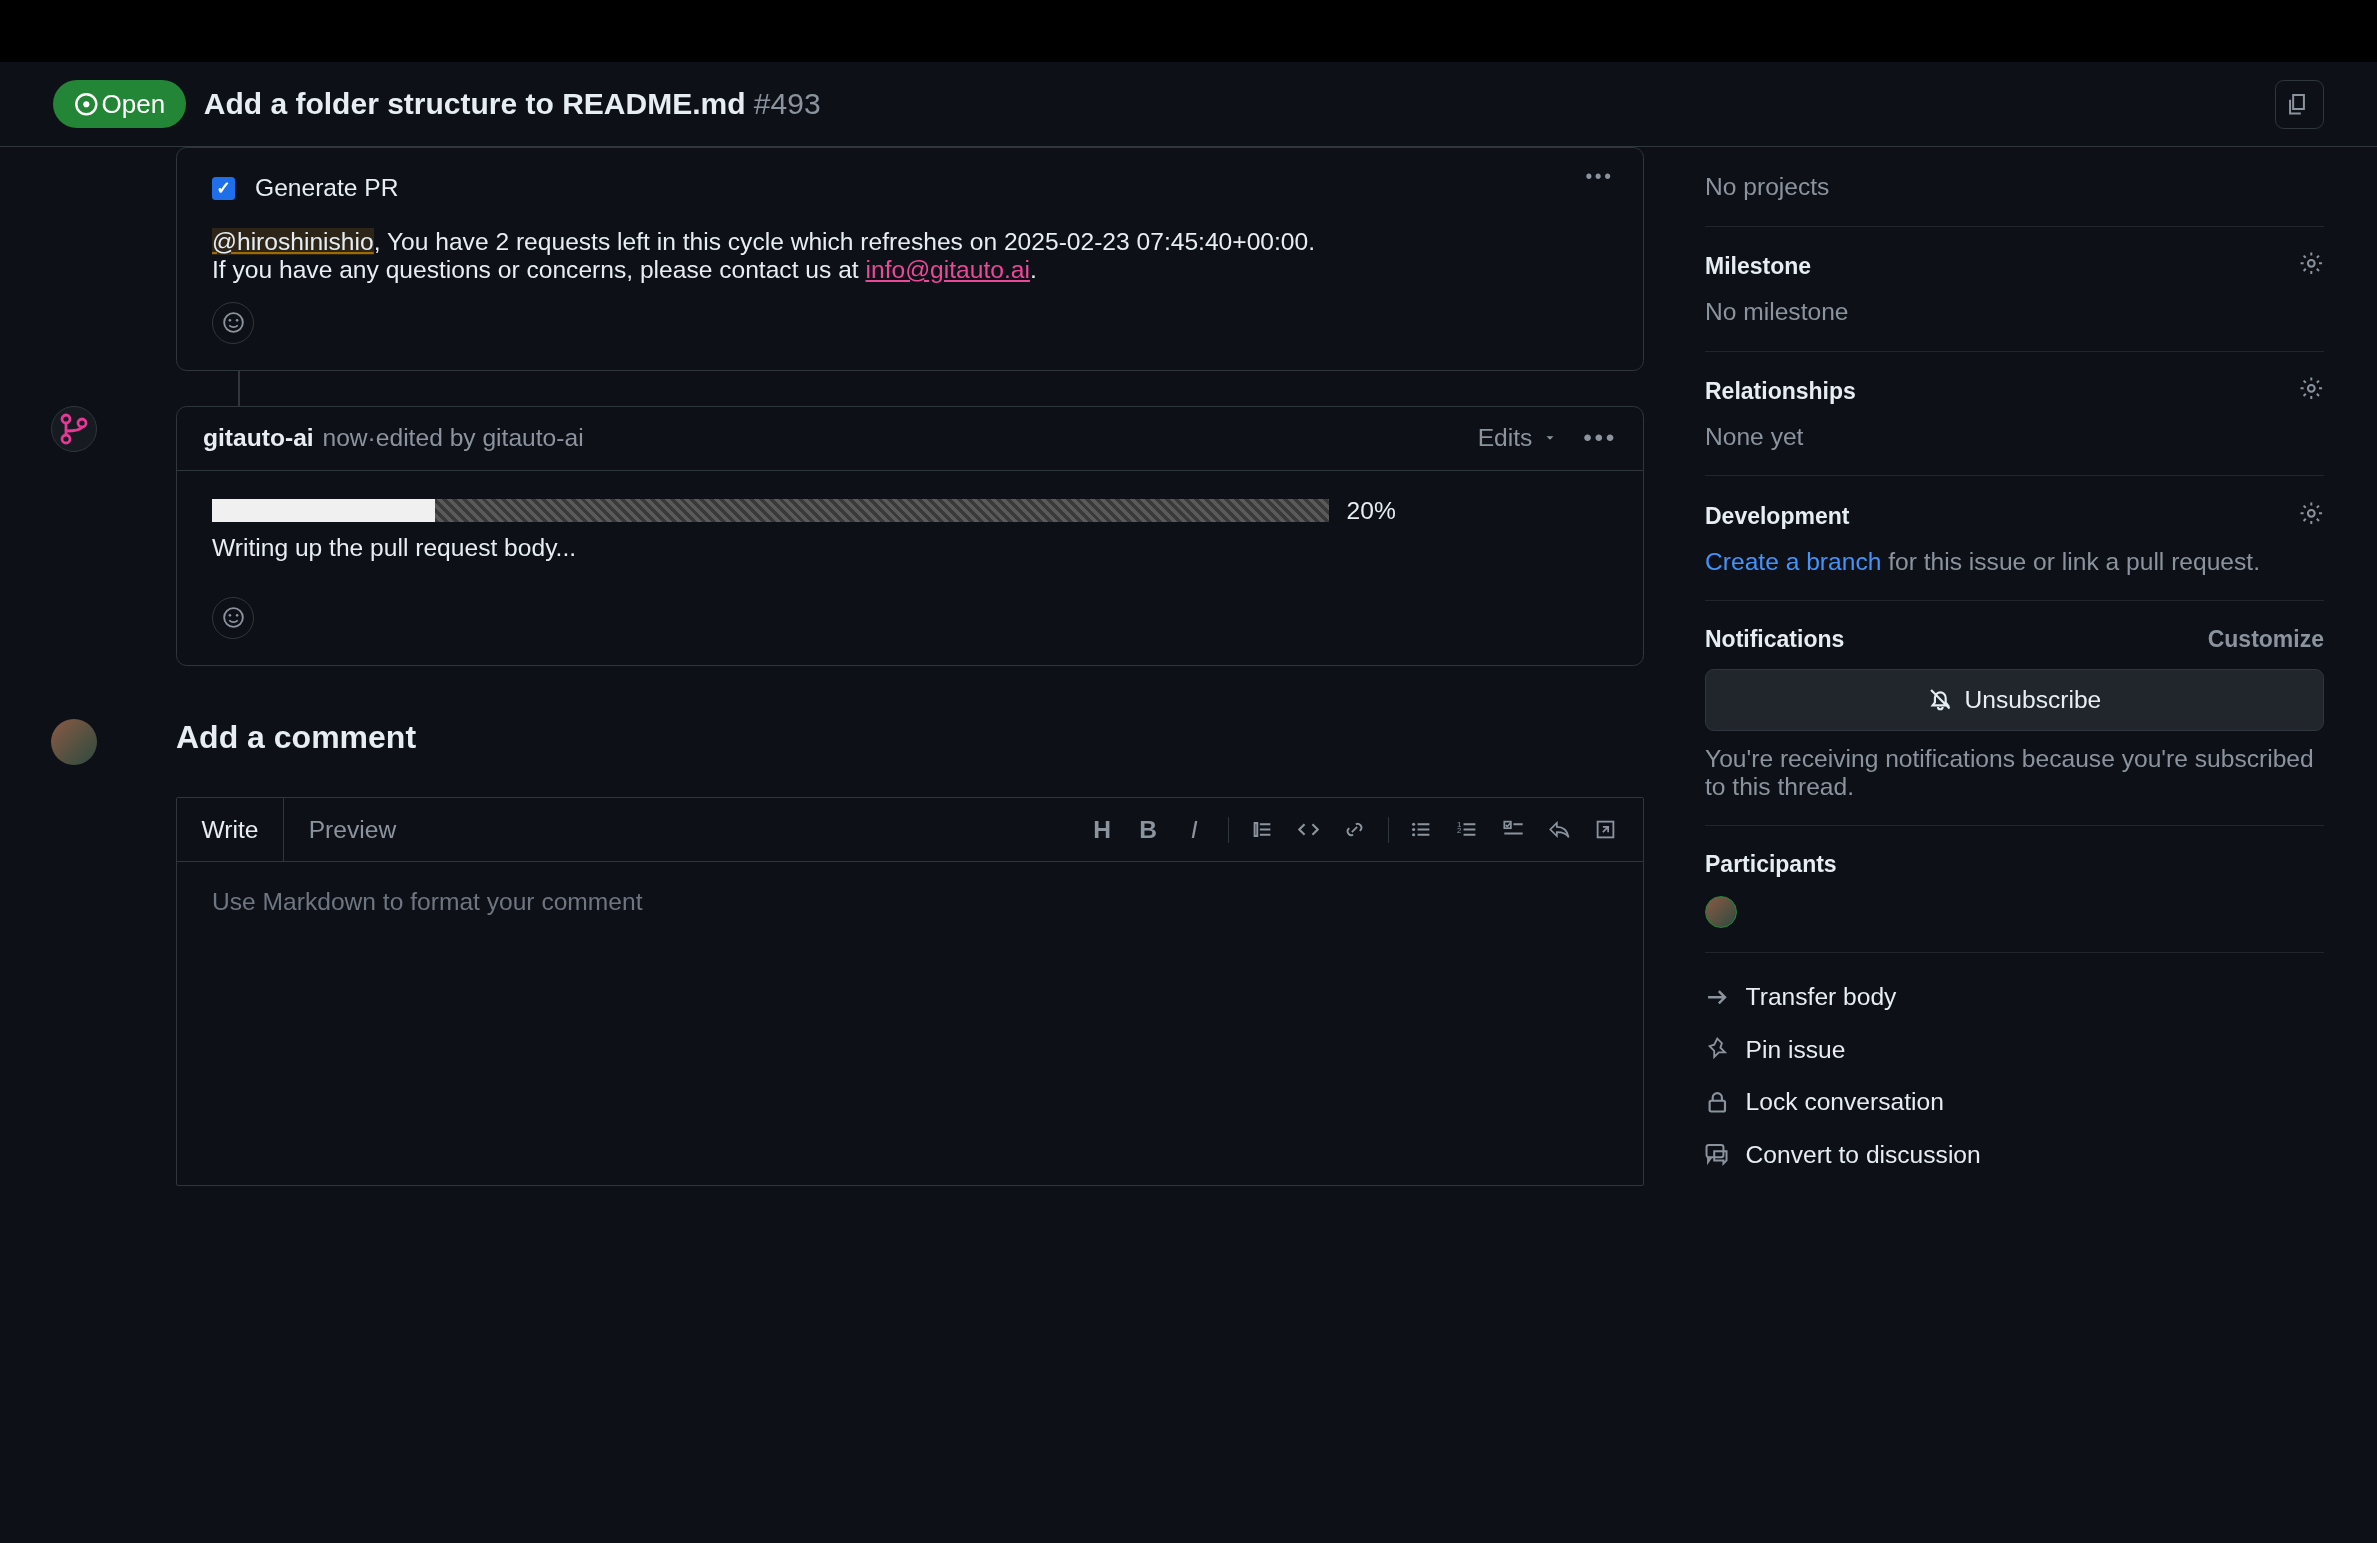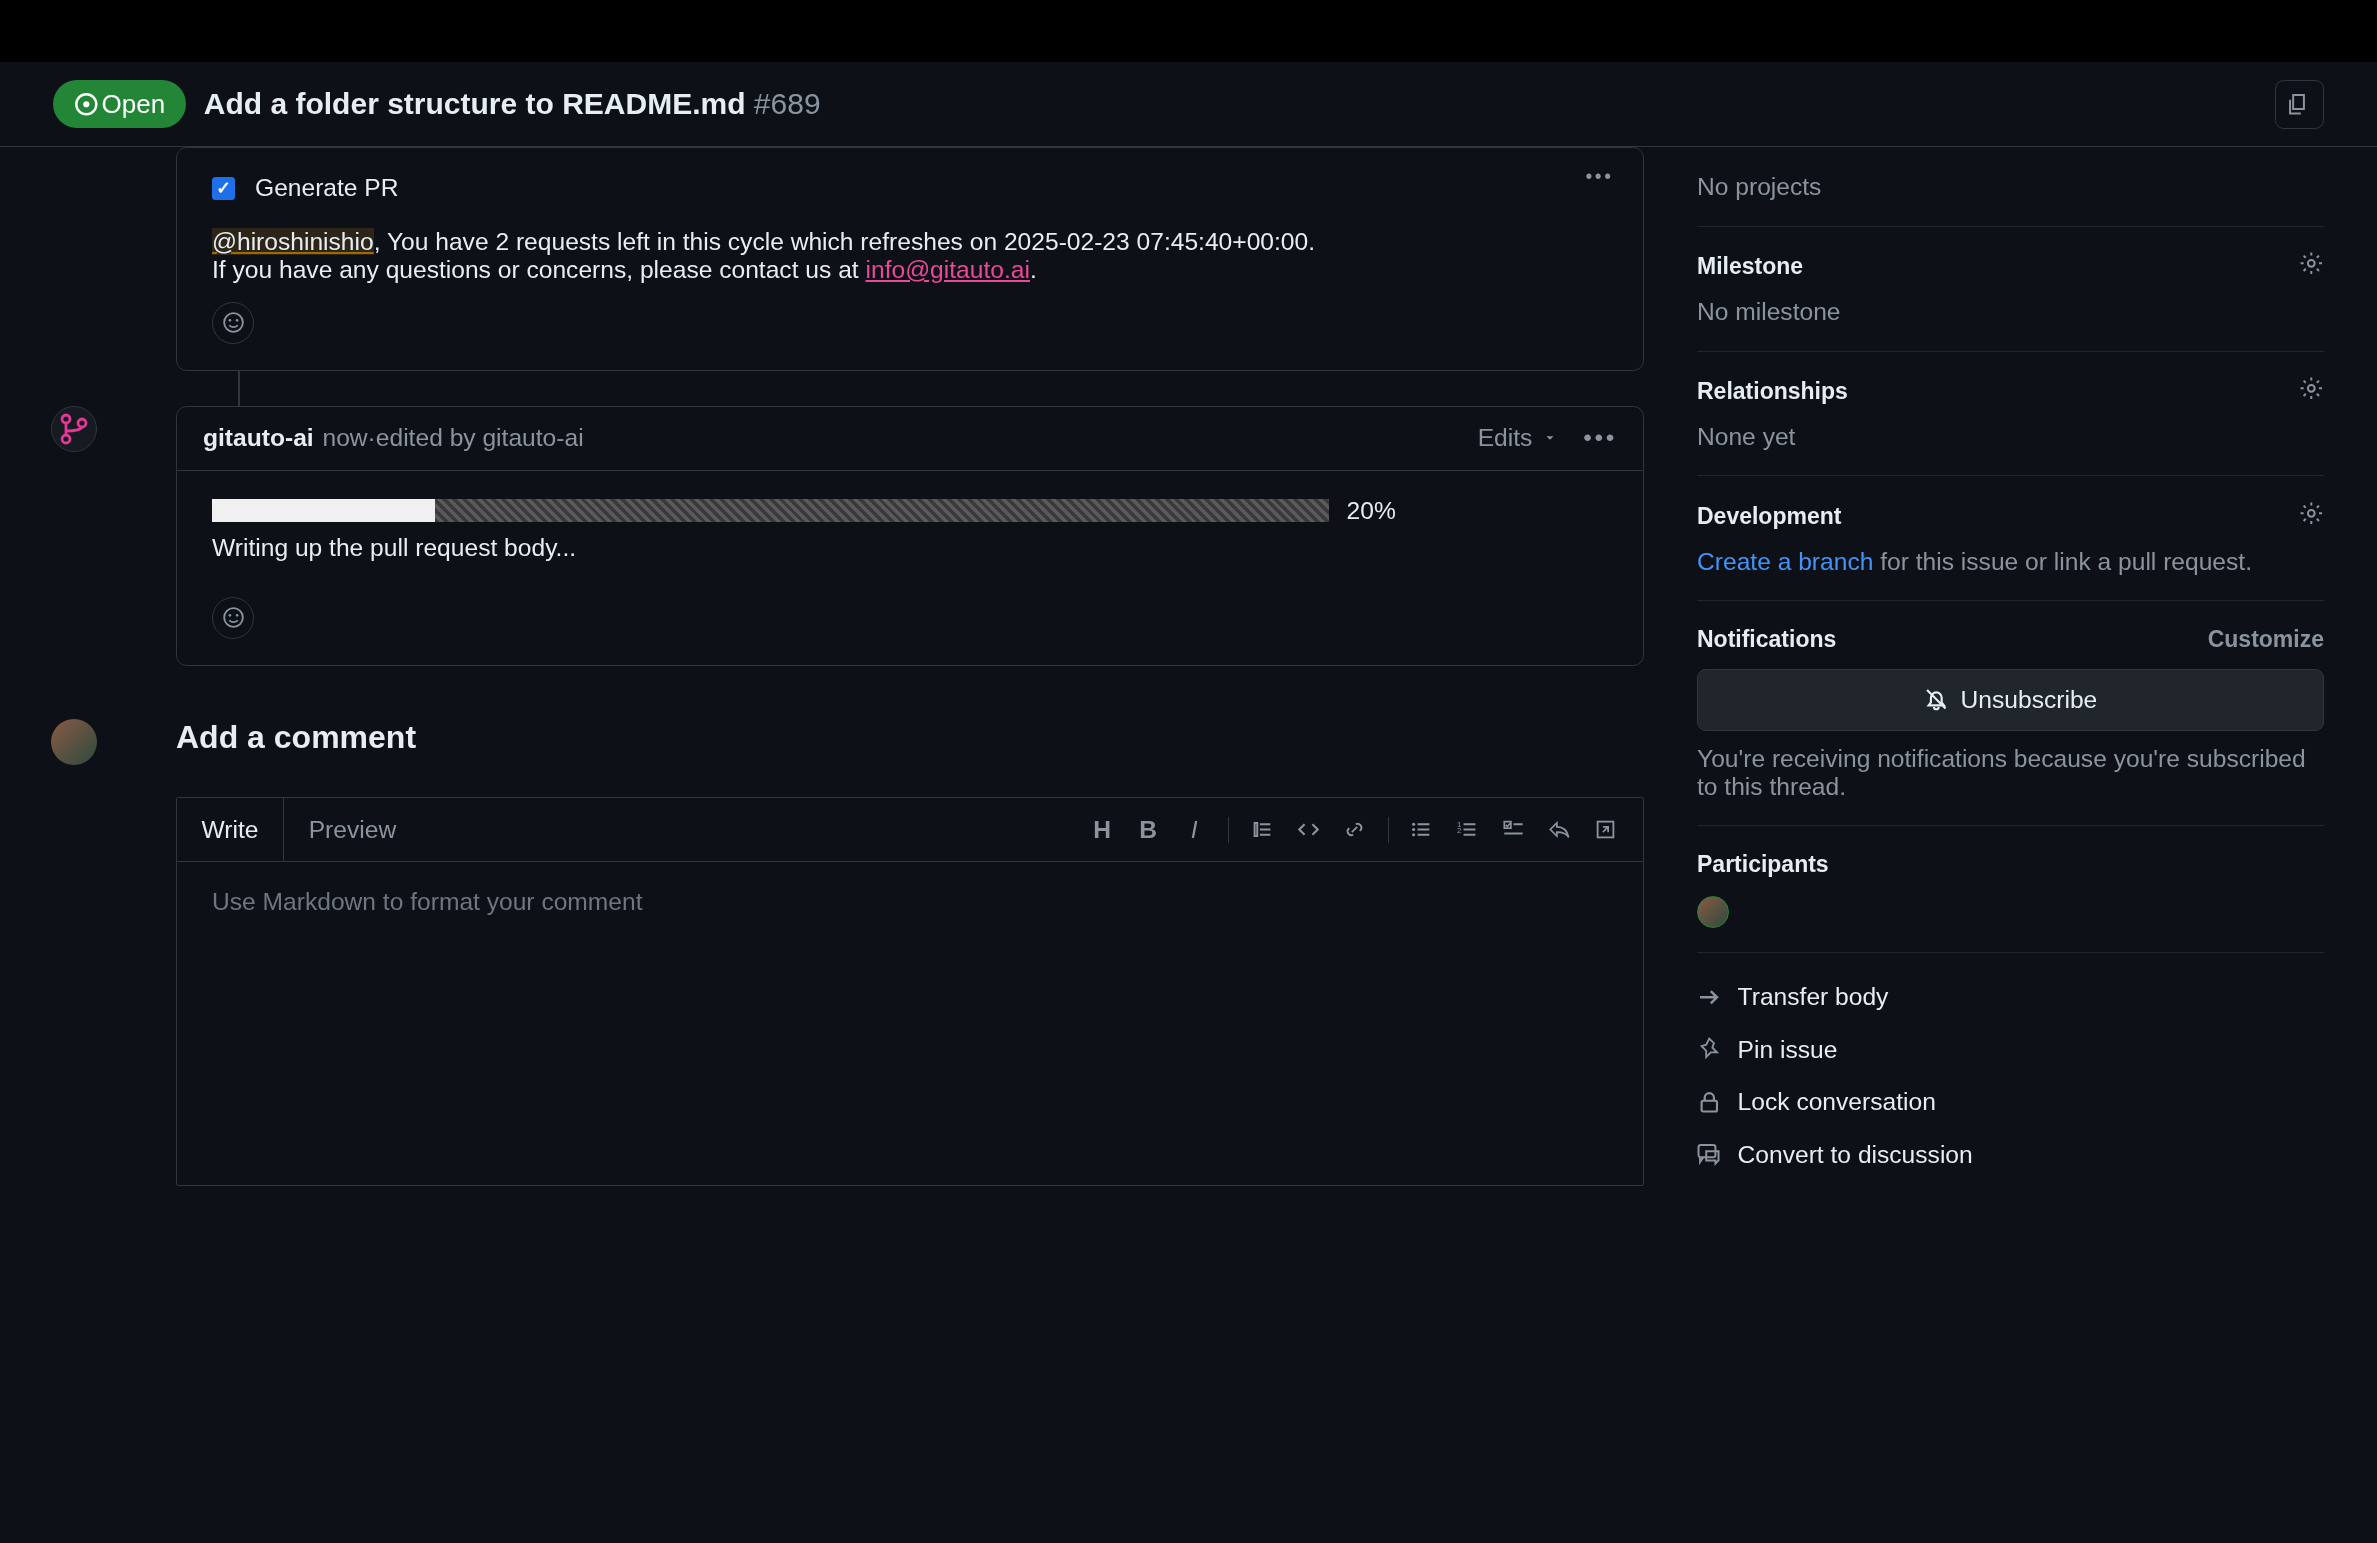--- a/index.html
+++ b/index.html
@@ -27,21 +27,21 @@
 .issue-title { font-size:30px; font-weight:600; }
 .issue-num { color:#8b949e; font-weight:400; }
 .copy-btn {
   margin-left:auto; width:49px; height:49px;
   border:0.9px solid #30363d; border-radius:8.8px;
   display:flex; align-items:center; justify-content:center;
   color:#8b949e; cursor:pointer;
 }
 .main { display:flex; padding: 0 53px; gap:53px; }
 .left-col { flex:0 0 1591px; }
-.right-col { flex:1; padding-top:26px; }
+.right-col { flex:1; padding-top:26px;margin-left:8px; }
 
 .avatar {
   width:46px; height:46px; border-radius:50%;
   background:#161b22; border:0.9px solid #30363d;
   position:absolute; left:-125px; top:0;
   display:flex; align-items:center; justify-content:center;
 }
 .avatar-user {
   width:46px; height:46px; border-radius:50%;
   background: linear-gradient(135deg,#8a5a44,#2d4a3e);
@@ -162,21 +162,21 @@
 <div class="header">
   <span class="status-badge">
     <svg viewBox="0 0 16 16">
         <circle cx="8" cy="8" r="6.5" fill="none" stroke="#fff" stroke-width="1.6"></circle>
         <circle cx="8" cy="8" r="2" fill="#fff"></circle>
       </svg>
     <span>Open</span>
   </span>
   <span class="issue-title">
     <span>Add a folder structure to README.md</span>
-    <span class="issue-num">#689</span>
+    <span class="issue-num">#493</span>
   </span>
   <div class="copy-btn">
     <svg width="24.6" height="24.6" viewBox="0 0 16 16">
         <path fill="none" stroke="currentColor" stroke-width="1.3" d="M4 2h7v9H4z M2 5v9h7"></path>
       </svg>
   </div>
 </div>
 
 <div class="main">
   <div class="left-col">

